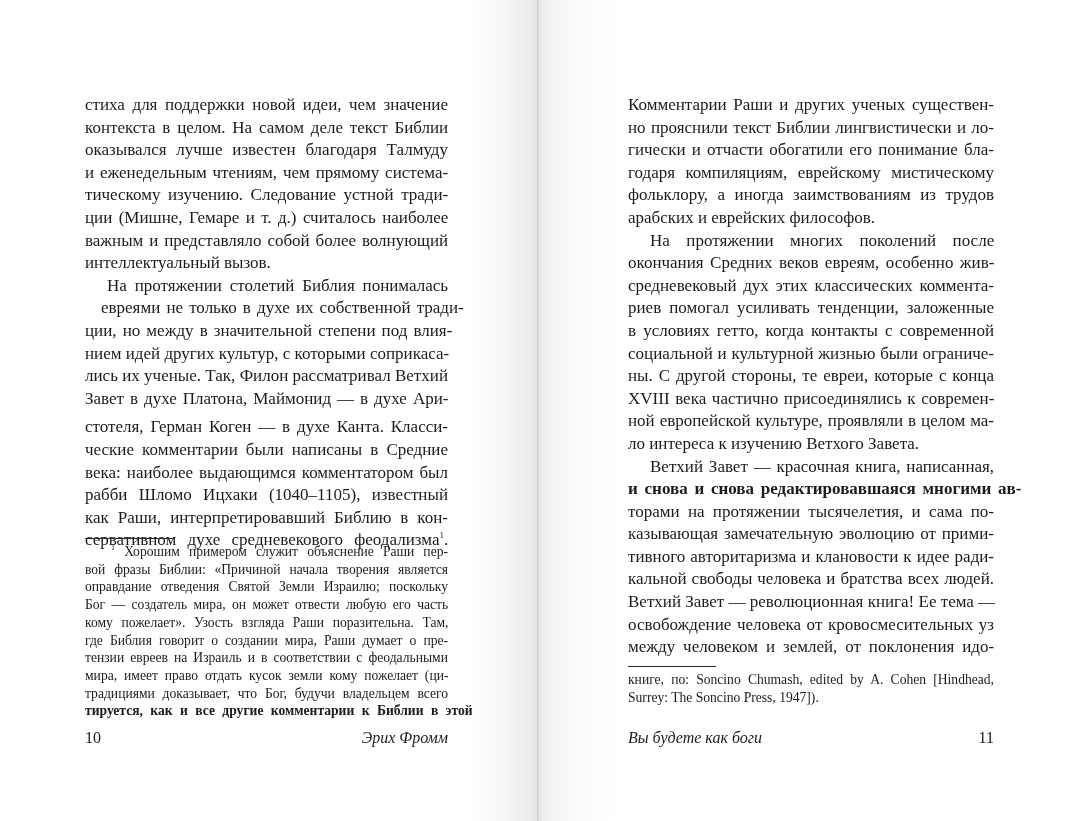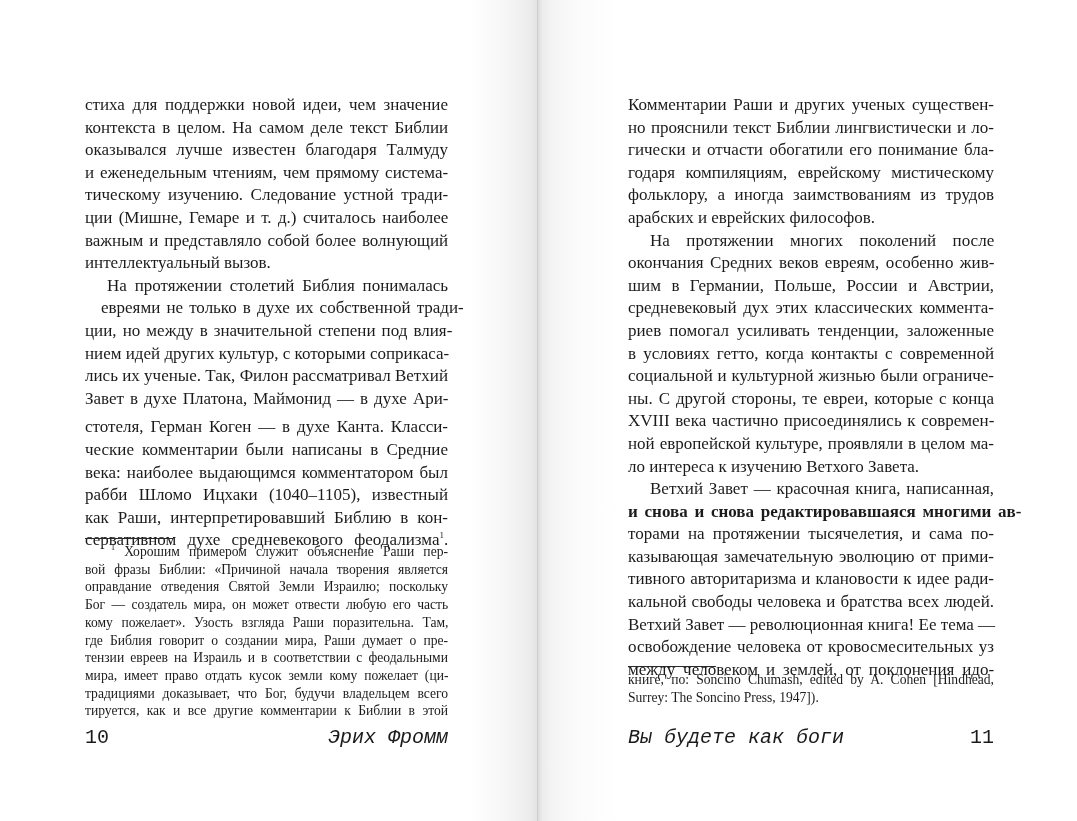--- a/index.html
+++ b/index.html
@@ -38,21 +38,21 @@
   .fn-rule-right { left:628px; top:666px; }
 
   .footnote { position:absolute; font-size:13.6px; line-height:17.7px; }
   .footnote-left { left:85px; top:543px; width:363px; }
   .footnote-right { left:628px; top:671px; width:366px; }
   .fn-line { display:block; white-space:nowrap; text-align:justify; text-align-last:justify; }
   .fn-line.last { text-align-last:left; }
   .fn-line.first { padding-left:26px; }
   .fn-line sup { font-size:8px; vertical-align:6px; }
 
-  .folio { position:absolute; top:729px; font-size:20px; line-height:18px;font-family:Liberation Mono, monospace; }
+  .folio { position:absolute; top:729px; font-size:16px; line-height:18px; }
   .folio-num-left { left:85px; }
   .running-left { left:300px; width:148px; text-align:right; font-style:italic; }
   .running-right { left:628px; font-style:italic; }
   .folio-num-right { left:940px; width:54px; text-align:right; }
 </style>
 </head>
 <body>
 
 <div class="spread">
   <div class="page page-left"></div>
@@ -91,39 +91,38 @@
   <div class="footnote footnote-left">
     <span class="fn-line first" style="display: block; word-spacing: 5.66667px;"><sup>1</sup> <span>Хорошим примером служит объяснение Раши пер-</span></span>
     <span class="fn-line" style="display: block; word-spacing: 5.33333px;">вой фразы Библии: «Причиной начала творения является</span>
     <span class="fn-line" style="display: block; word-spacing: 5.8px;">оправдание отведения Святой Земли Израилю; поскольку</span>
     <span class="fn-line" style="display: block; word-spacing: 3px;">Бог — создатель мира, он может отвести любую его часть</span>
     <span class="fn-line" style="display: block; word-spacing: 5.16667px;">кому пожелает». Узость взгляда Раши поразительна. Там,</span>
     <span class="fn-line" style="display: block; word-spacing: 3.66667px;">где Библия говорит о создании мира, Раши думает о пре-</span>
     <span class="fn-line" style="display: block; word-spacing: 2.625px;">тензии евреев на Израиль и в соответствии с феодальными</span>
     <span class="fn-line" style="display: block; word-spacing: 3.5px;">мира, имеет право отдать кусок земли кому пожелает (ци-</span>
     <span class="fn-line" style="display: block; word-spacing: 4.33333px;">традициями доказывает, что Бог, будучи владельцем всего</span>
-    <span class="fn-line" style="display: block; word-spacing: 4px;">тируется, как и все другие комментарии к Библии в этой</span>
+    <span class="fn-line" style="display: block; word-spacing: 4px; font-weight: bold;">тируется, как и все другие комментарии к Библии в этой</span>
   </div>
 
   <div class="folio folio-num-left">10</div>
   <div class="folio running-left">Эрих Фромм</div>
 
   <div class="textblock right-block">
     <p class="para">
       <span class="line" style="display: block; word-spacing: 2.4px;">Комментарии Раши и других ученых существен-</span>
       <span class="line" style="display: block; word-spacing: 1px;">но прояснили текст Библии лингвистически и ло-</span>
       <span class="line" style="display: block; word-spacing: 2px;">гически и отчасти обогатили его понимание бла-</span>
       <span class="line" style="display: block; word-spacing: 6px;">годаря компиляциям, еврейскому мистическому</span>
       <span class="line" style="display: block; word-spacing: 5.2px;">фольклору, а иногда заимствованиям из трудов</span>
       <span class="line last">арабских и еврейских философов.</span>
     </p>
     <p class="para">
       <span class="line" style="padding-left: 22px; display: block; word-spacing: 12.25px;">На протяжении многих поколений после</span>
       <span class="line" style="display: block; word-spacing: 2.2px;">окончания Средних веков евреям, особенно жив-</span>
-      <span class="line" style="display: block; word-spacing: 6.16667px;">шим в Германии, Польше, России и Австрии,</span>
       <span class="line" style="display: block; word-spacing: 2.25px;">средневековый дух этих классических коммента-</span>
       <span class="line" style="display: block; word-spacing: 3.75px;">риев помогал усиливать тенденции, заложенные</span>
       <span class="line" style="display: block; word-spacing: 2.83333px;">в условиях гетто, когда контакты с современной</span>
       <span class="line" style="display: block; word-spacing: 0.4px;">социальной и культурной жизнью были ограниче-</span>
       <span class="line" style="display: block; word-spacing: 1.625px;">ны. С другой стороны, те евреи, которые с конца</span>
       <span class="line" style="display: block; word-spacing: 1.4px;">XVIII века частично присоединялись к современ-</span>
       <span class="line" style="display: block; word-spacing: 0.666667px;">ной европейской культуре, проявляли в целом ма-</span>
       <span class="line last">ло интереса к изучению Ветхого Завета.</span>
     </p>
     <p class="para">

